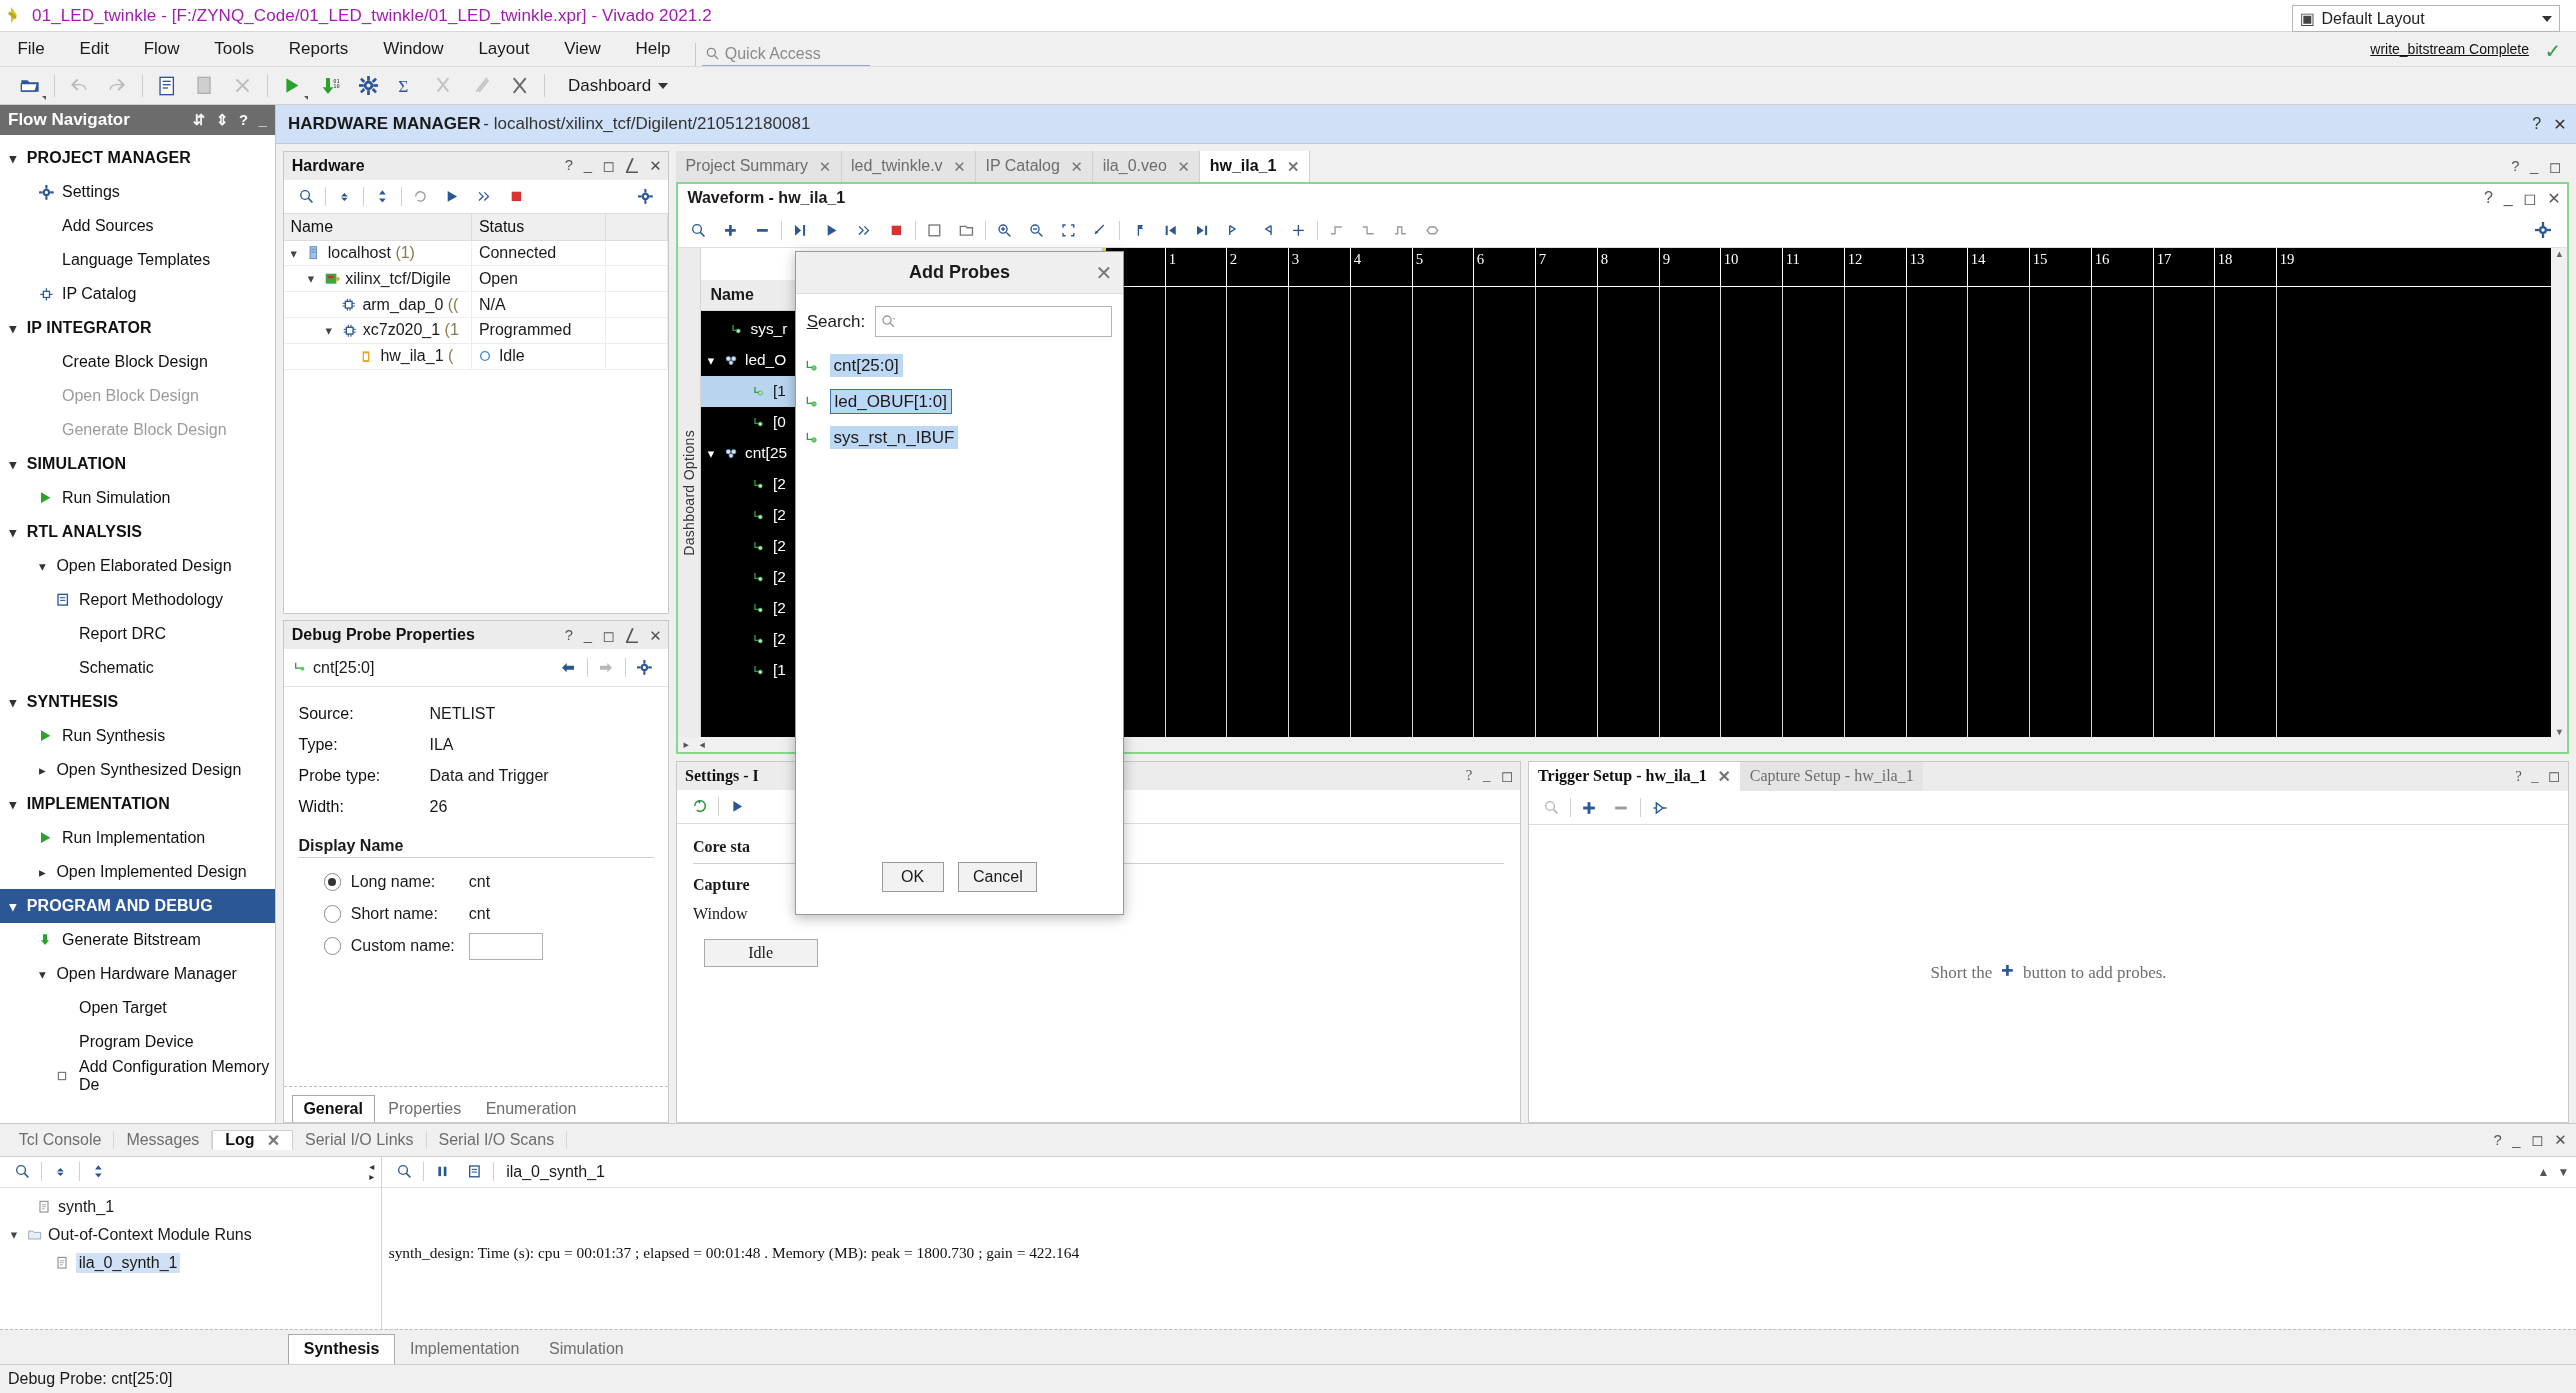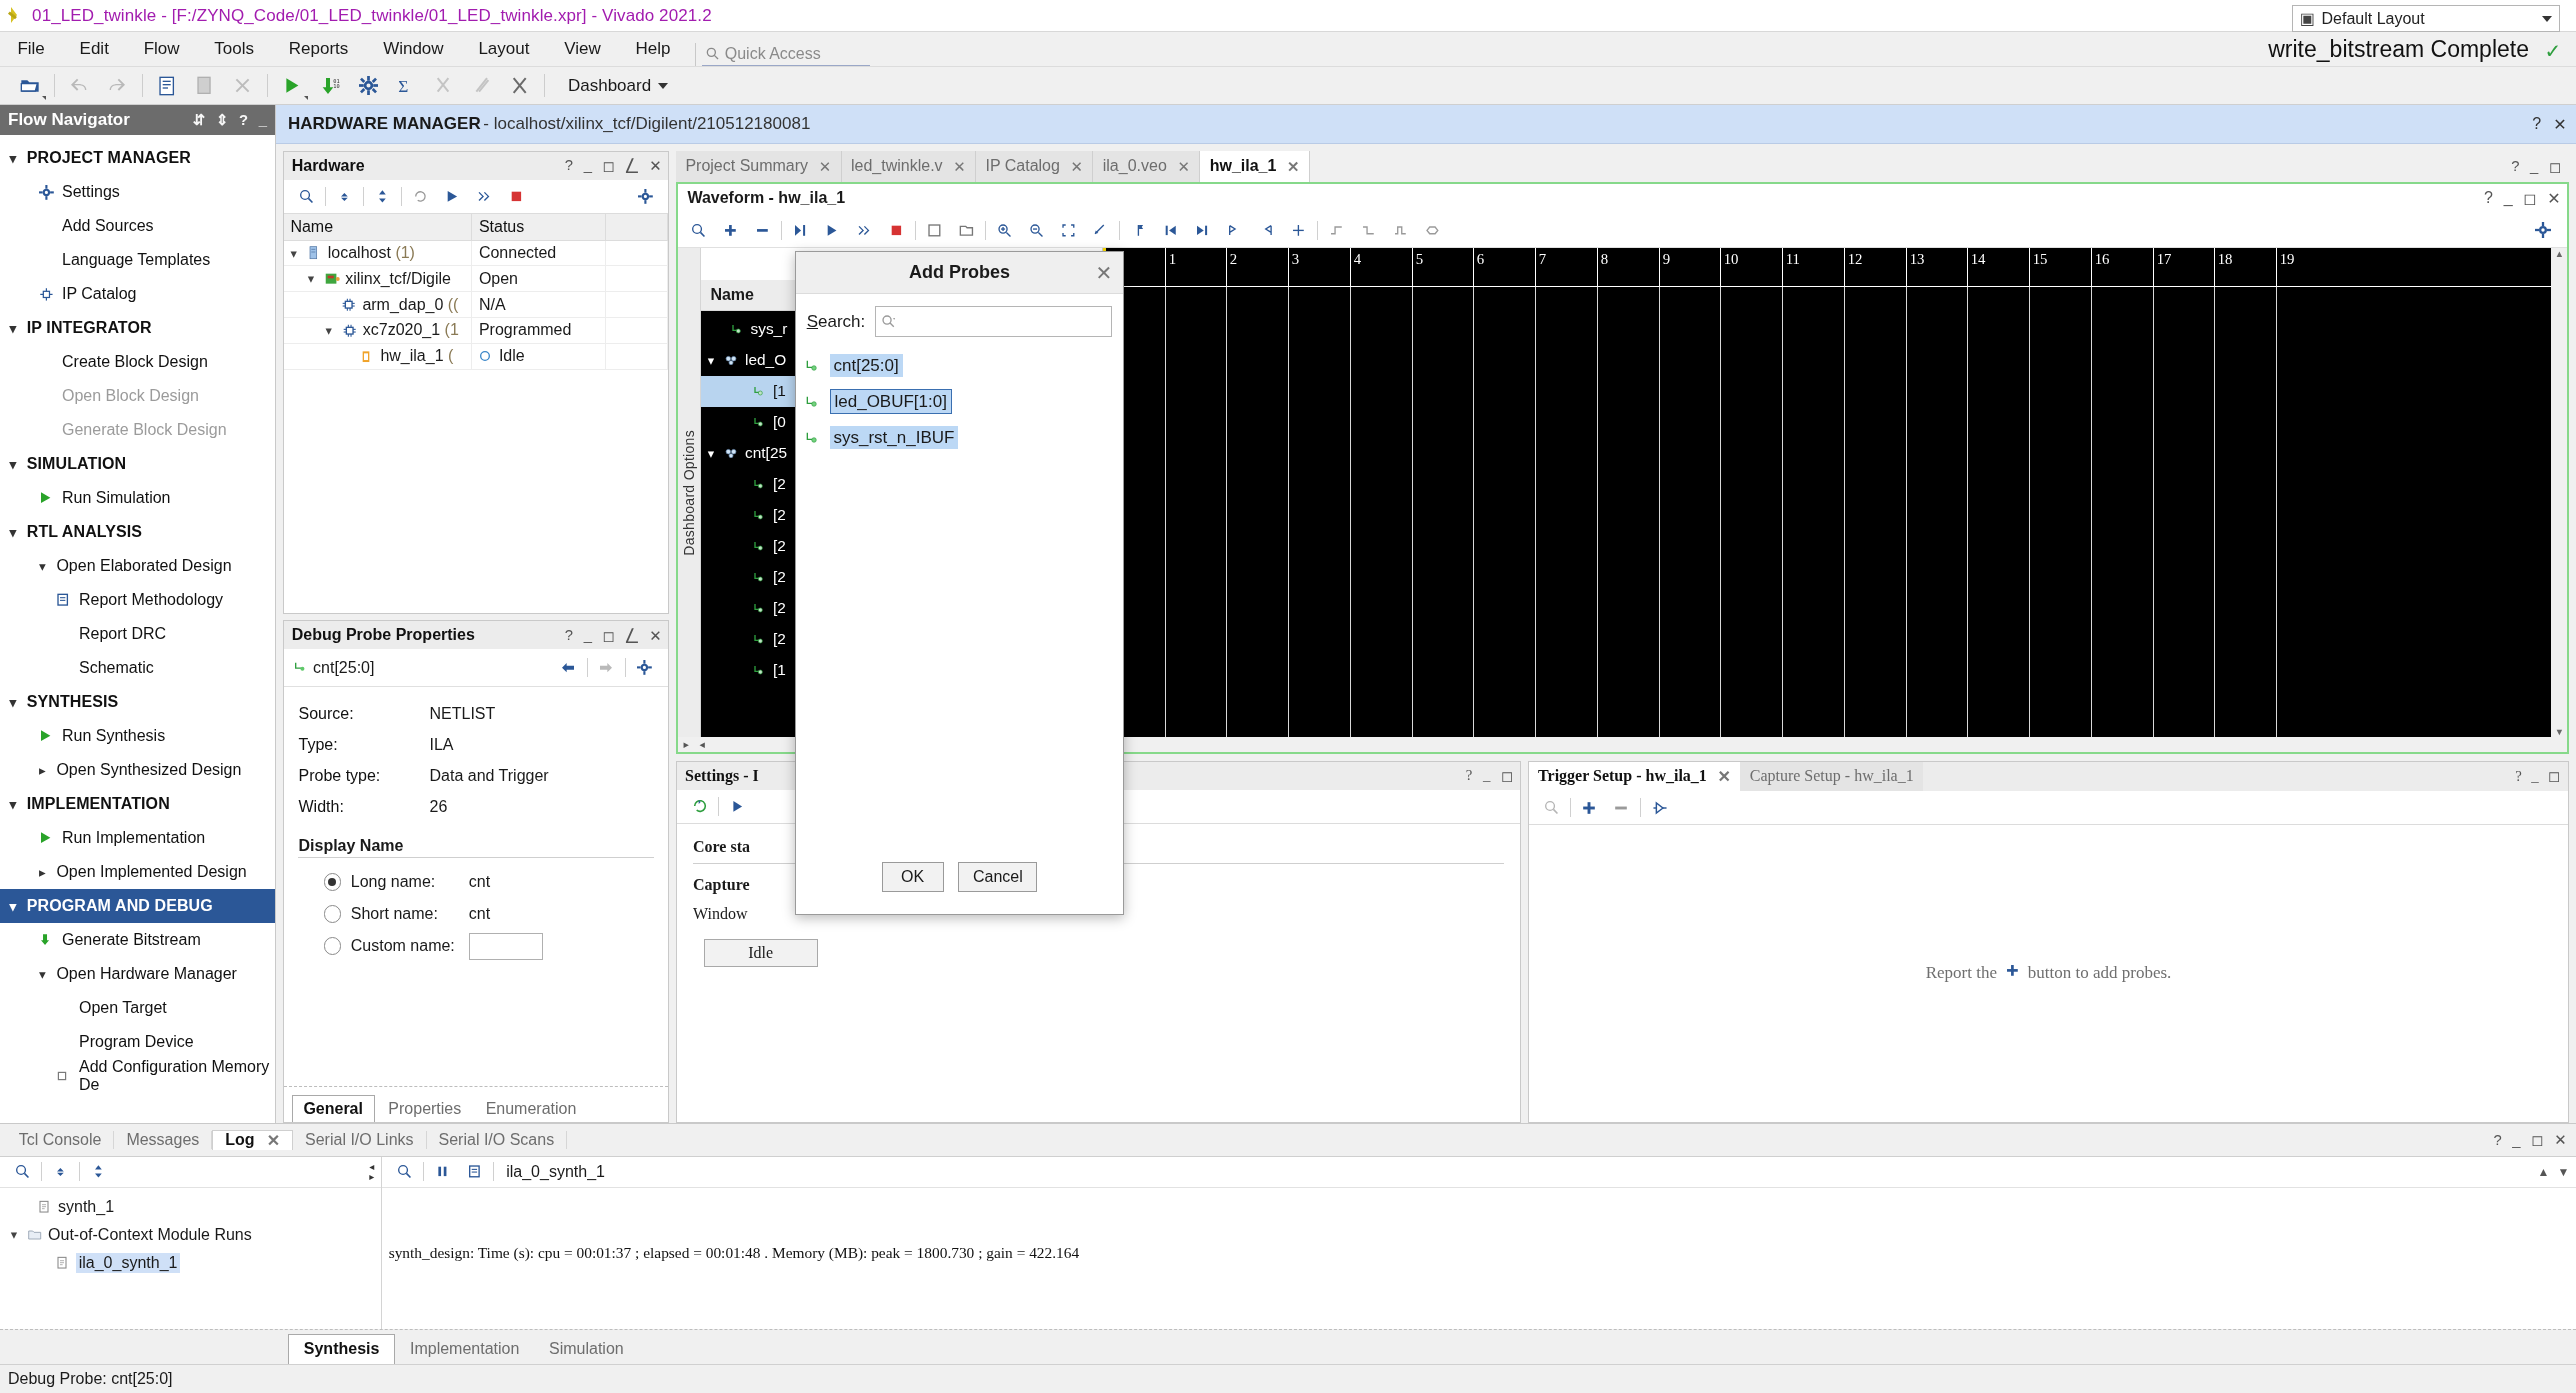--- a/index.html
+++ b/index.html
@@ -35,21 +35,21 @@
     border-bottom:0.7px solid #dcdcdc; flex:0 0 35px; position:relative;
   }
   .menu-item { padding:0 17.4px; font-size:17px; color:#1a1a1a; cursor:default; height:100%; display:flex; align-items:center;}
   .menubar .sep { width:0.7px; height:23px; background:#c8c8c8; margin:0 6.7px; }
   .quick-access {
     display:flex; align-items:center; gap:5.4px; color:#8a8a8a; font-size:16px;
     border-bottom:0.7px solid #9aa7c7; height:23px; padding:0 4px; min-width:168px;
   }
   .status-right {
     position:absolute; right:47px; top:0; height:100%;
-    display:flex; align-items:center; font-size:23px; color:#111;
+    display:flex; align-items:center; font-size:14px; color:#111;text-decoration:underline;
   }
   .check-icon { color:#2e9e3e; font-size:20px; position:absolute; right:14.8px; top:7.4px;}
 
   
   .toolbar {
     height:38px; background:#f0f0f0; display:flex; align-items:center;
     border-bottom:0.7px solid #cfcfcf; flex:0 0 38px; padding-left:10.7px; gap:0;
   }
   .tb { width:38px; height:31px; display:flex; align-items:center; justify-content:center; position:relative; }
   .tb svg { display:block; }
@@ -1352,21 +1352,21 @@
                 <div class="ptb">
                     <svg width="16" height="16" viewBox="0 0 22 22">
                       <path d="M6 4v14l9-7z" fill="none" stroke="#2b5797" stroke-width="2"></path>
                       <line x1="2" y1="11" x2="6" y2="11" stroke="#2b5797" stroke-width="2"></line>
                       <line x1="15" y1="11" x2="20" y2="11" stroke="#2b5797" stroke-width="2"></line>
                     </svg>
                     <i class="caret" style="border-top-color:#555"></i>
                   </div>
               </div>
               <div class="trig-empty">
-                <span>Report the</span>
+                <span>Short the</span>
                 <span><svg width="14.8" height="14.8" viewBox="0 0 22 22">
                       <rect x="9" y="3" width="4" height="16" fill="#2b5797"></rect>
                       <rect x="3" y="9" width="16" height="4" fill="#2b5797"></rect>
                     </svg></span>
                 <span>button to add probes.</span>
               </div>
             </div>
           </div>
 
         </div>

